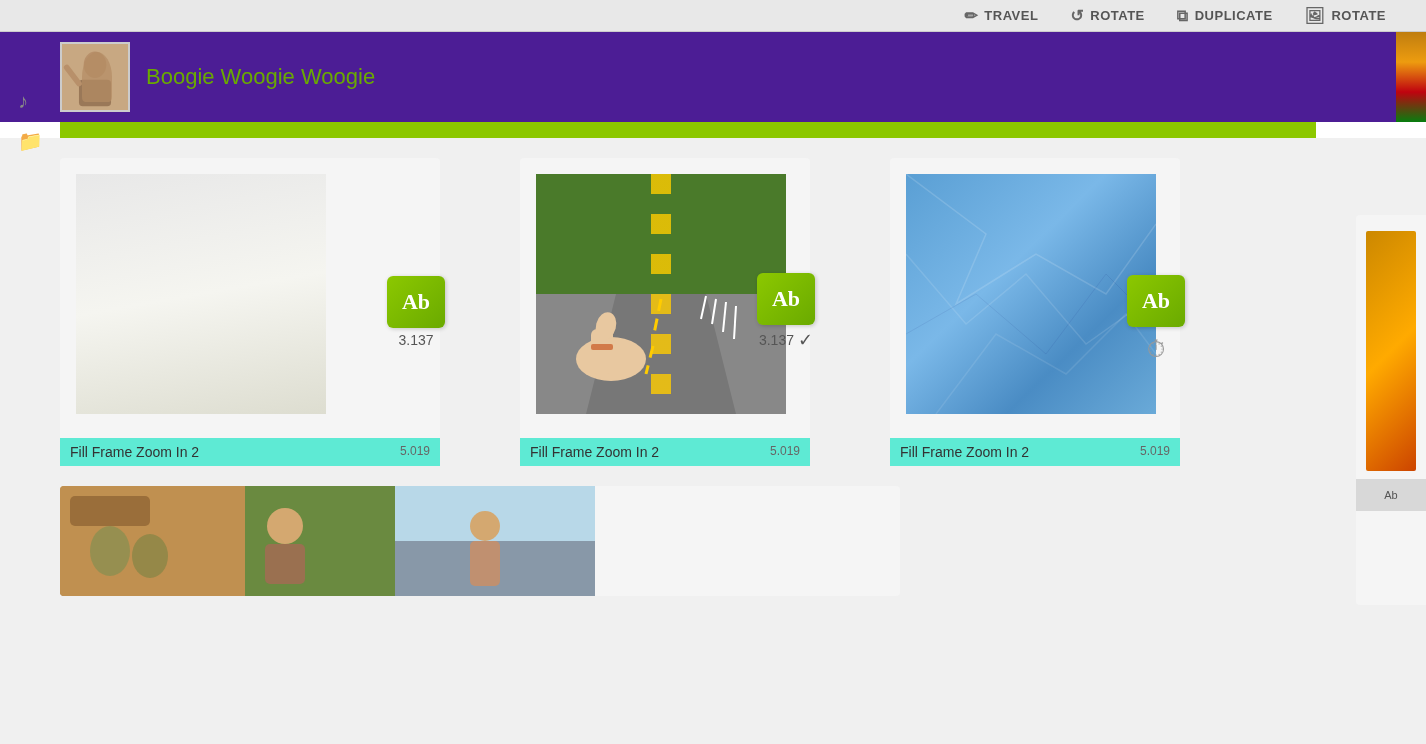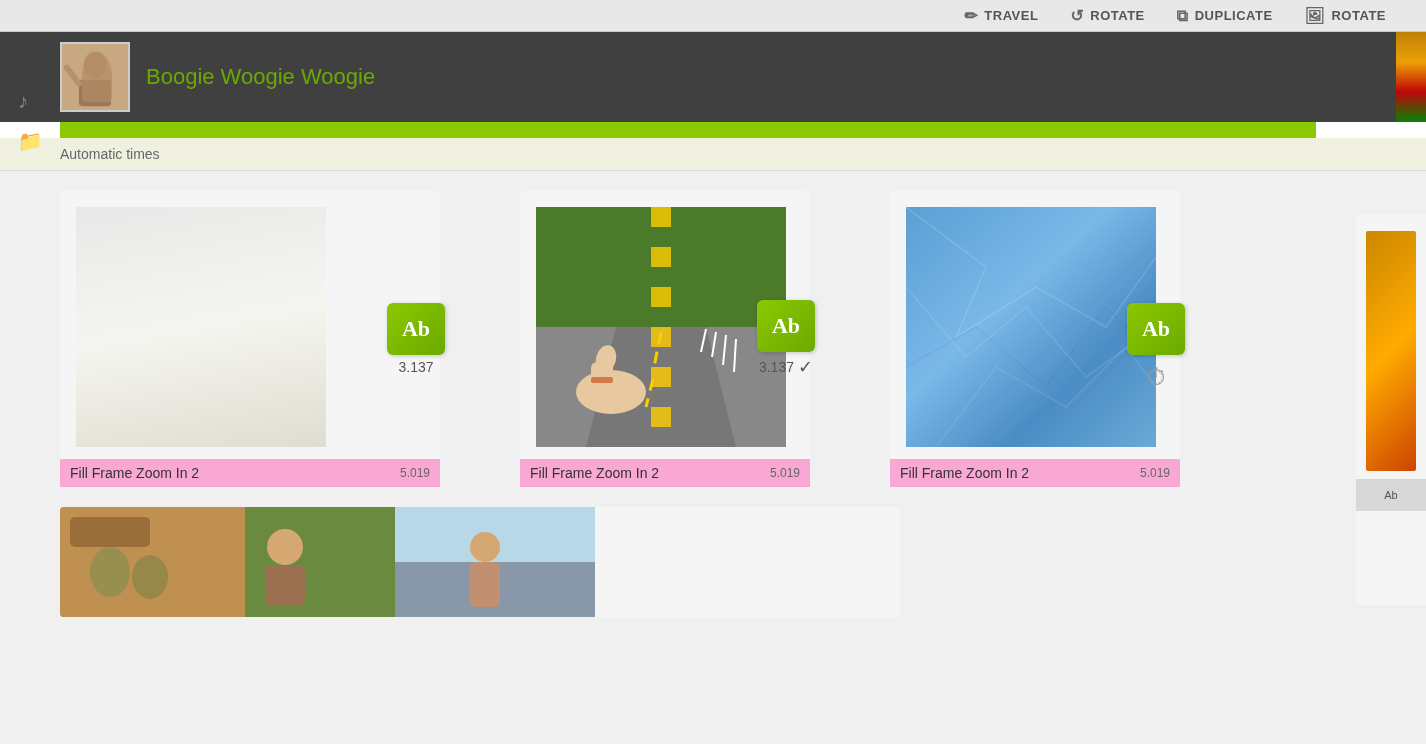--- a/index.html
+++ b/index.html
@@ -39,21 +39,21 @@
 
     
     .header-section {
       background: #fff;
       position: relative;
     }
     .album-header {
       display: flex;
       align-items: center;
       padding: 10px 60px 10px 60px;
-      background: #404040;
+      background: #4c1d95;
       gap: 16px;
     }
     .album-thumb {
       width: 70px;
       height: 70px;
       background: linear-gradient(135deg, #ddd 0%, #bbb 100%);
       border: 2px solid #ccc;
       overflow: hidden;
       position: relative;
     }
@@ -251,26 +251,25 @@
       font-size: 14px;
       color: #555;
     }
     .checkmark {
       color: #555;
       font-size: 18px;
     }
 
     
     .photo-footer {
-      background: #f9a8d4;
+      background: #5eead4;
       padding: 6px 10px;
       display: flex;
       justify-content: space-between;
-      align-items: center;
-      margin-top: 12px;
+      margin-top: 24px;
     }
     .photo-name {
       font-size: 14px;
       color: #333;
       font-weight: normal;
     }
     .photo-duration {
       font-size: 12px;
       color: #666;
     }
@@ -335,23 +334,20 @@
 
     <span class="album-title">Boogie Woogie Woogie</span>
 
     <div class="right-partial-thumb"></div>
   </div>
 
   <div style="padding: 0 60px; background: #fff;">
     <div class="green-bar" style="margin: 0; width: calc(100% - 50px);"></div>
   </div>
 
-  <div class="automatic-times-bar">
-    <span>Automatic times</span>
-  </div>
 </div>
 
 <div class="sidebar">
   <span class="sidebar-icon">♪</span>
   <span class="sidebar-icon">📁</span>
 </div>
 
 <div class="main-content">
 
   <div class="photo-row">

